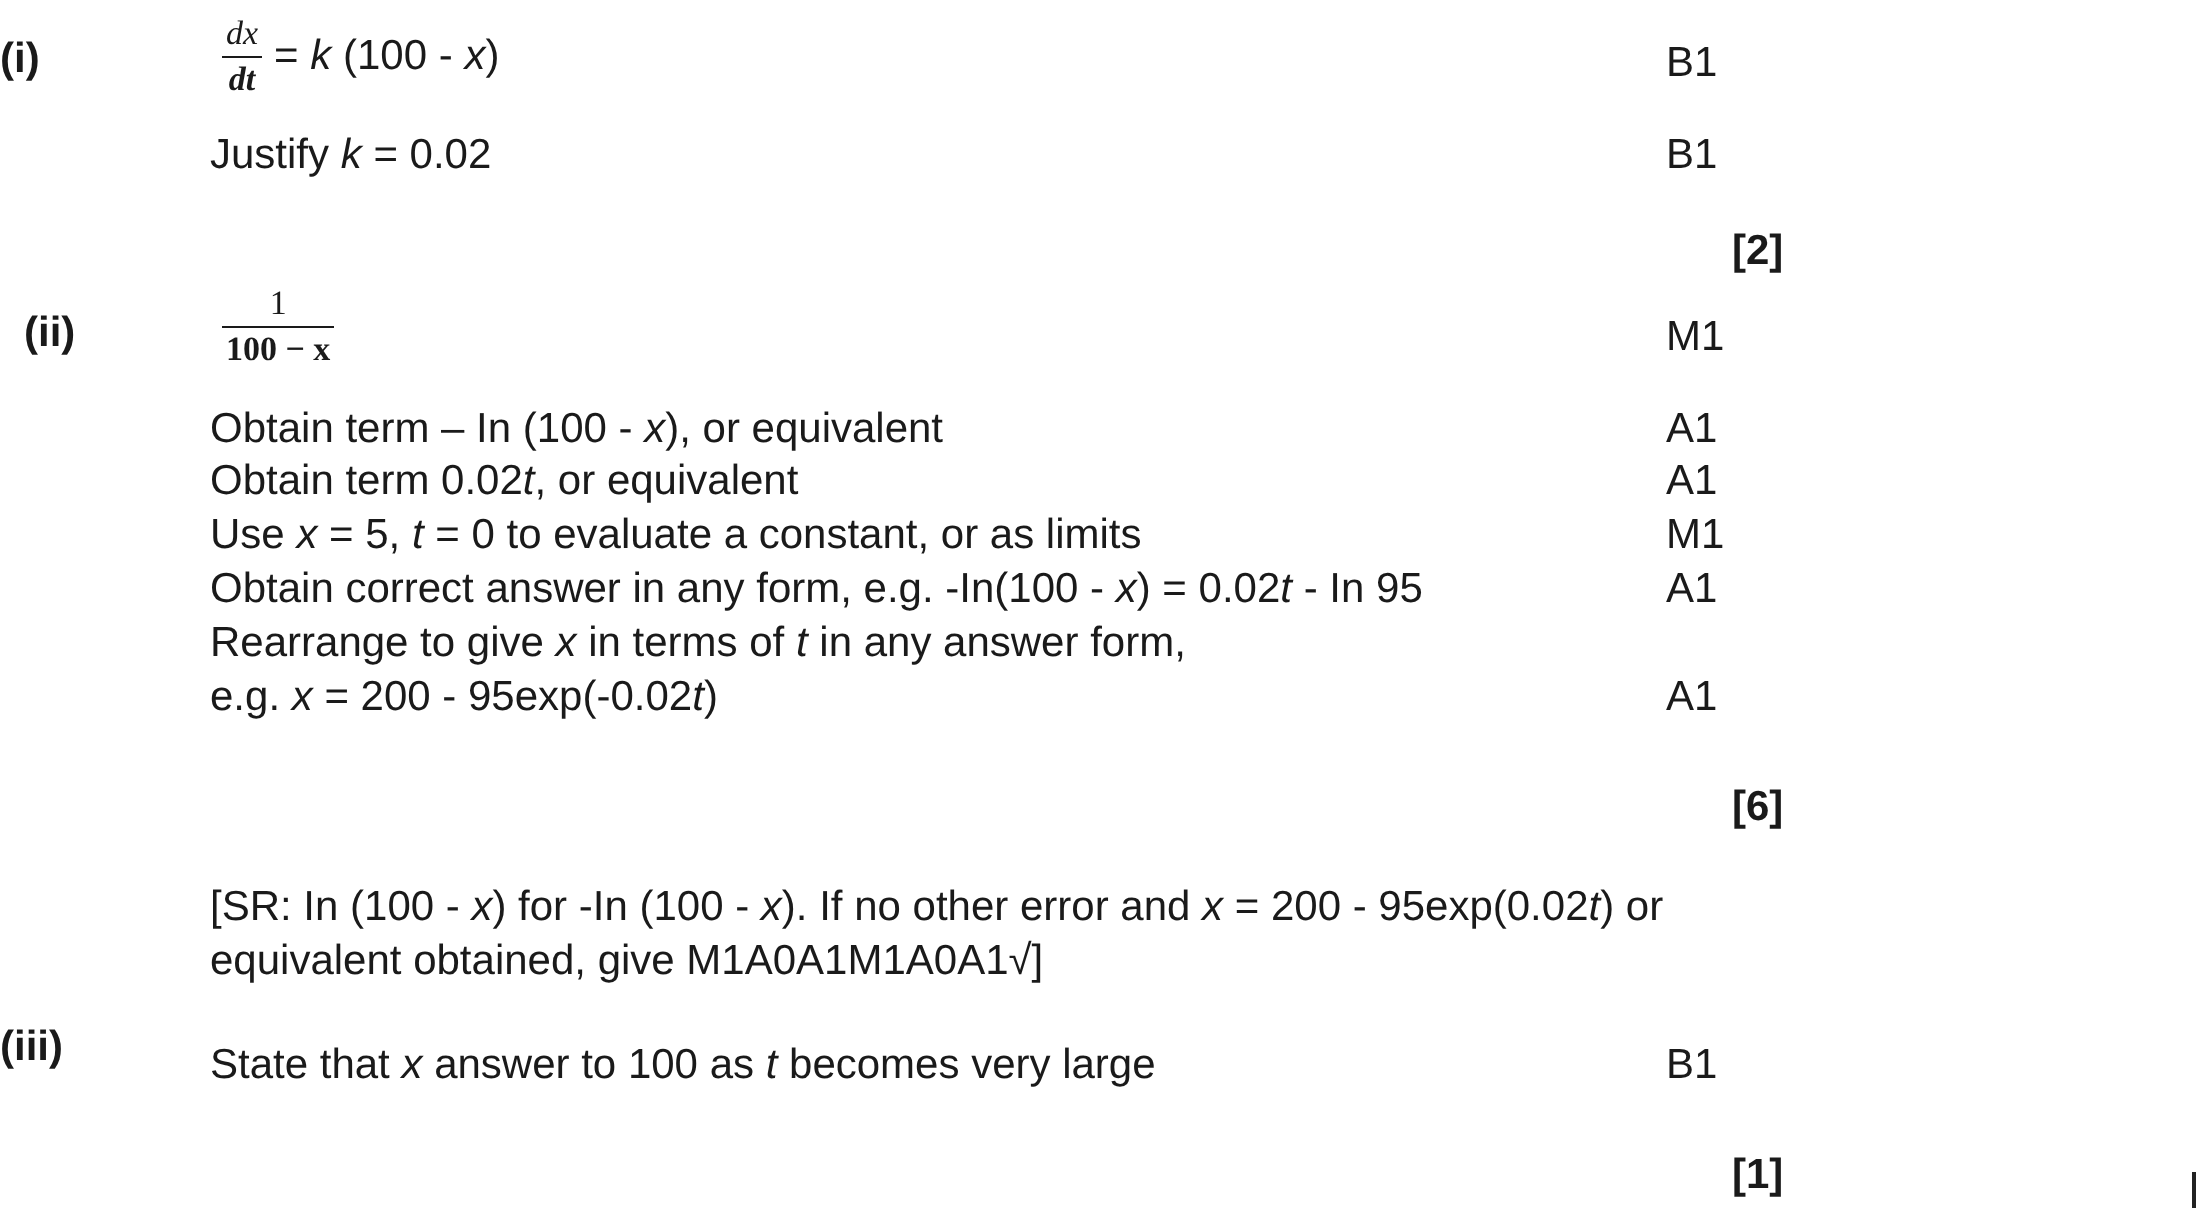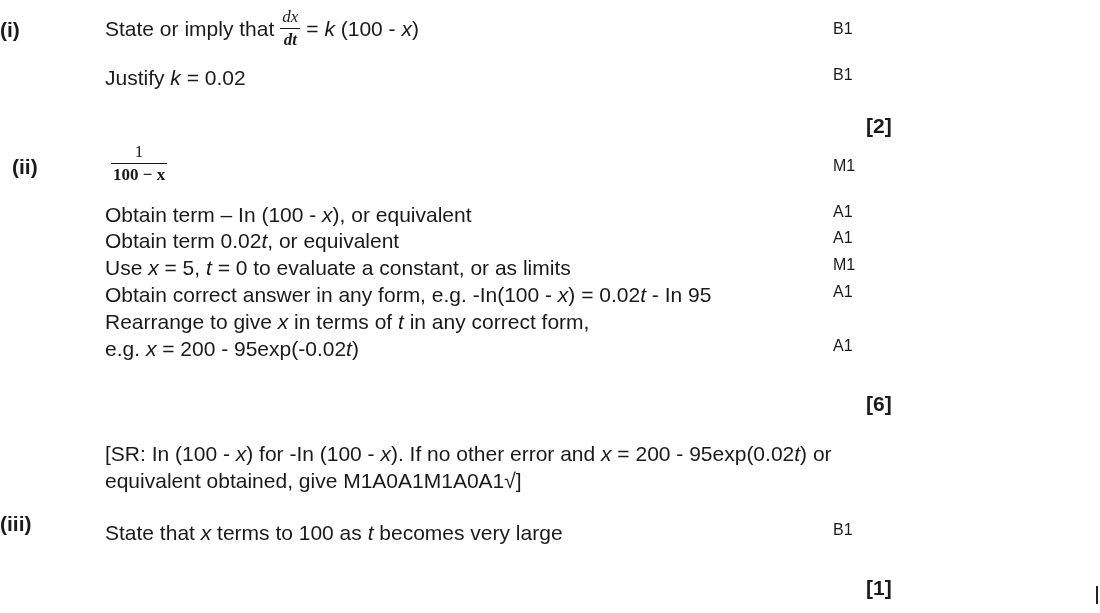--- a/index.html
+++ b/index.html
@@ -1,35 +1,35 @@
 <!DOCTYPE html>
 <html><head>
   <meta charset="utf-8">
   <style>
     html, body { margin: 0; padding: 0; background: #ffffff; }
     body { width: 1100px; height: 613px; position: relative; overflow: hidden;
            font-family: "Liberation Sans", sans-serif; color: #1a1a1a; }
     .abs { position: absolute; white-space: nowrap; }
     .part { font-size: 21px; font-weight: bold; left: 0; }
     .txt { font-size: 21px; left: 105px; }
-    .mark { font-size: 16px; left: 833px; }
+    .mark { font-size: 21px; left: 833px; }
     .total { font-size: 21px; font-weight: bold; left: 866px; }
     i, .it { font-style: italic; }
     .frac { display: inline-block; vertical-align: middle; text-align: center;
             font-family: "Liberation Serif", serif; font-size: 17px; margin: 0 6px; }
     .frac .num { display: block; padding: 0 2px; line-height: 22px; }
     .frac .den { display: block; border-top: 1.5px solid #1a1a1a; padding: 0 2px; line-height: 22px; font-weight: bold; }
     .cursor { position: absolute; left: 1096px; top: 586px; width: 2px; height: 18px; background: #222; }
   </style>
 </head>
 <body>
 
 <div class="abs part" style="top:18px;">(i)</div>
 <div class="abs txt" style="top:6px;">
-  <span style="vertical-align:middle;">State or imply that</span><span class="frac"><span class="num it">dx</span><span class="den it">dt</span></span><span style="vertical-align:middle;"><span>= </span><i>k</i><span> (100 - </span><i>x</i><span>)</span></span>
+  <span class="frac"><span class="num it">dx</span><span class="den it">dt</span></span><span style="vertical-align:middle;"><span>= </span><i>k</i><span> (100 - </span><i>x</i><span>)</span></span>
 </div>
 <div class="abs mark" style="top:20px;">B1</div>
 
 <div class="abs txt" style="top:66px;"><span>Justify </span><i>k</i><span> = 0.02</span></div>
 <div class="abs mark" style="top:66px;">B1</div>
 <div class="abs total" style="top:114px;">[2]</div>
 
 <div class="abs part" style="top:155px;margin-left:12px;">(ii)</div>
 <div class="abs txt" style="top:141px;">
   <span class="frac"><span class="num">1</span><span class="den">100 − x</span></span>
@@ -41,28 +41,28 @@
 
 <div class="abs txt" style="top:229px;"><span>Obtain term 0.02</span><i>t</i><span>, or equivalent</span></div>
 <div class="abs mark" style="top:229px;">A1</div>
 
 <div class="abs txt" style="top:256px;"><span>Use </span><i>x</i><span> = 5, </span><i>t</i><span> = 0 to evaluate a constant, or as limits</span></div>
 <div class="abs mark" style="top:256px;">M1</div>
 
 <div class="abs txt" style="top:283px;"><span>Obtain correct answer in any form, e.g. -In(100 - </span><i>x</i><span>) = 0.02</span><i>t</i><span> - In 95</span></div>
 <div class="abs mark" style="top:283px;">A1</div>
 
-<div class="abs txt" style="top:310px;"><span>Rearrange to give </span><i>x</i><span> in terms of </span><i>t</i><span> in any correct form,</span></div>
+<div class="abs txt" style="top:310px;"><span>Rearrange to give </span><i>x</i><span> in terms of </span><i>t</i><span> in any answer form,</span></div>
 
 <div class="abs txt" style="top:337px;"><span>e.g. </span><i>x</i><span> = 200 - 95exp(-0.02</span><i>t</i><span>)</span></div>
 <div class="abs mark" style="top:337px;">A1</div>
 
 <div class="abs total" style="top:392px;">[6]</div>
 
 <div class="abs txt" style="top:442px;"><span>[SR: In (100 - </span><i>x</i><span>) for -In (100 - </span><i>x</i><span>). If no other error and </span><i>x</i><span> = 200 - 95exp(0.02</span><i>t</i><span>) or</span></div>
 <div class="abs txt" style="top:469px;">equivalent obtained, give M1A0A1M1A0A1√]</div>
 
 <div class="abs part" style="top:512px;">(iii)</div>
-<div class="abs txt" style="top:521px;"><span>State that </span><i>x</i><span> terms to 100 as </span><i>t</i><span> becomes very large</span></div>
+<div class="abs txt" style="top:521px;"><span>State that </span><i>x</i><span> answer to 100 as </span><i>t</i><span> becomes very large</span></div>
 <div class="abs mark" style="top:521px;">B1</div>
 <div class="abs total" style="top:576px;">[1]</div>
 
 <div class="cursor"></div>
 
 </body></html>

